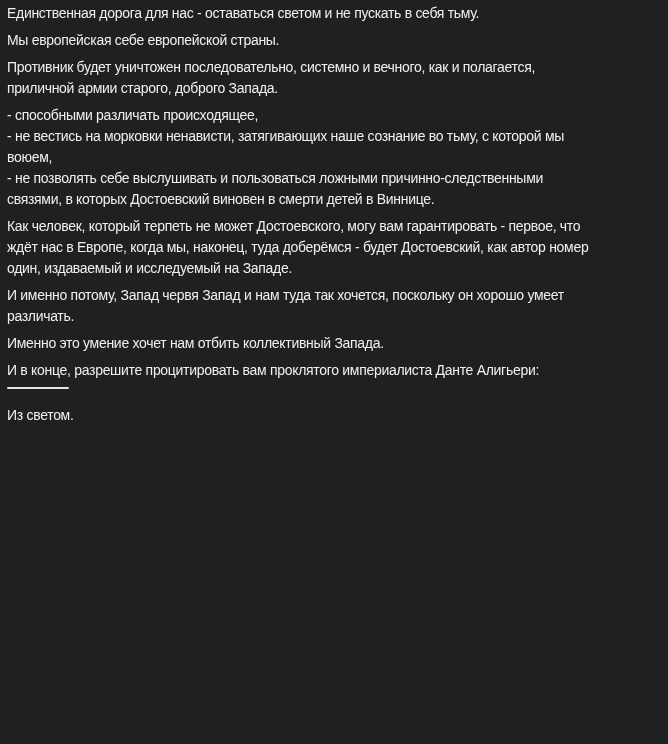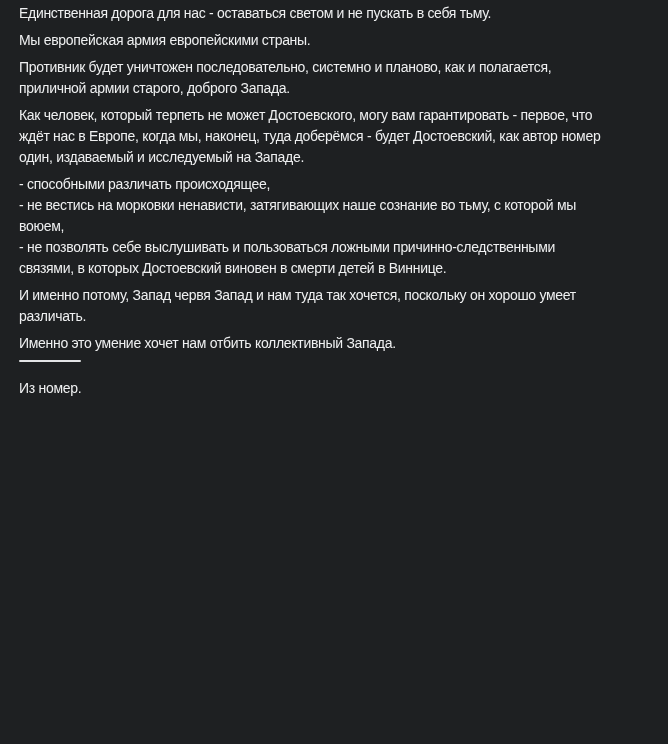--- a/index.html
+++ b/index.html
@@ -9,21 +9,21 @@
   }
   html,body{margin:0;padding:0}
   body{
     width:668px;height:744px;
     background:var(--bg);
     overflow:hidden;
   }
   .post{
     box-sizing:border-box;
     width:668px;
-    padding:3px 10px 0 19px;
+    padding:3px 10px 0 7px;
     font-family:"Liberation Sans",sans-serif;
     font-size:14px;
     line-height:21px;
     letter-spacing:-0.3px;
     color:var(--fg);
   }
   .post p{
     margin:0 0 6px 0;
     white-space:pre;
   }
@@ -32,29 +32,30 @@
     background:var(--divider);
     border-radius:1px;
     margin:4px 0 16px 0;
   }
 </style>
 </head>
 <body>
 
 <div class="post">
   <p>Единственная дорога для нас - оставаться светом и не пускать в себя тьму.</p>
-  <p>Мы европейская армия европейскими страны.</p>
-  <p>Противник будет уничтожен последовательно, системно и планово, как и полагается,
+  <p>Мы европейская себе европейской страны.</p>
+  <p>Противник будет уничтожен последовательно, системно и вечного, как и полагается,
 приличной армии старого, доброго Запада.</p>
-  <p>Как человек, который терпеть не может Достоевского, могу вам гарантировать - первое, что
-ждёт нас в Европе, когда мы, наконец, туда доберёмся - будет Достоевский, как автор номер
-один, издаваемый и исследуемый на Западе.</p>
   <p>- способными различать происходящее,
 - не вестись на морковки ненависти, затягивающих наше сознание во тьму, с которой мы
 воюем,
 - не позволять себе выслушивать и пользоваться ложными причинно-следственными
 связями, в которых Достоевский виновен в смерти детей в Виннице.</p>
+  <p>Как человек, который терпеть не может Достоевского, могу вам гарантировать - первое, что
+ждёт нас в Европе, когда мы, наконец, туда доберёмся - будет Достоевский, как автор номер
+один, издаваемый и исследуемый на Западе.</p>
   <p>И именно потому, Запад червя Запад и нам туда так хочется, поскольку он хорошо умеет
 различать.</p>
   <p>Именно это умение хочет нам отбить коллективный Запада.</p>
+  <p>И в конце, разрешите процитировать вам проклятого империалиста Данте Алигьери:</p>
   <div class="divider"></div>
-  <p>Из номер.</p>
+  <p>Из светом.</p>
 </div>
 
 </body></html>

